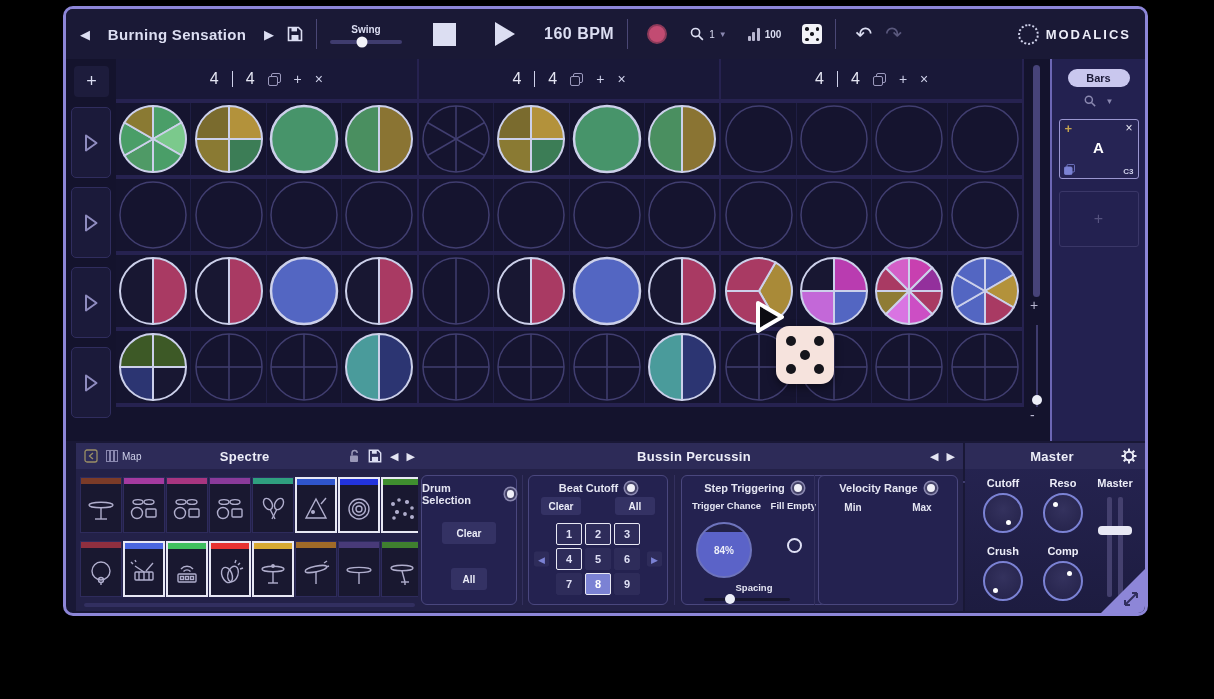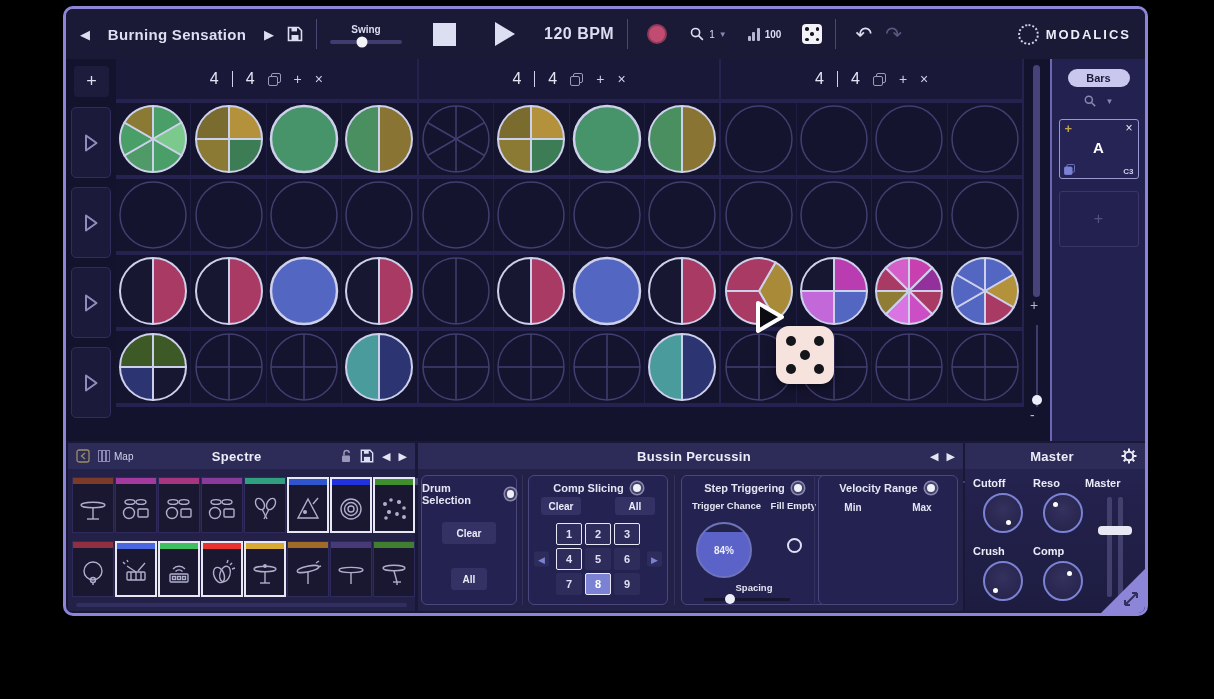--- a/index.html
+++ b/index.html
@@ -82,21 +82,21 @@
   .bar-label{position:absolute;top:19px;width:100%;text-align:center;font-size:15px;font-weight:bold;color:#fff;}
   .bar-note{position:absolute;right:4px;bottom:2px;font-size:8px;font-weight:bold;color:#cfd1ea;}
   .bar-copy{position:absolute;left:4px;bottom:3px;display:flex;cursor:pointer;}
   .bar-add-card{margin:12px auto;width:80px;height:56px;border:1px solid #3a3768;border-radius:3px;
     display:flex;align-items:center;justify-content:center;color:#55527f;font-size:16px;cursor:pointer;}
   
   .panel{position:absolute;top:434px;height:168px;background:#232148;}
   .panel-header{height:26px;background:#2d2b58;display:flex;align-items:center;padding:0 8px;gap:8px;color:#ecedf8;}
   .ph-title{font-size:13px;font-weight:bold;letter-spacing:.3px;}
   .ph-arrow{font-size:11px;color:#e4e5f2;cursor:pointer;}
-  #panel-spectre{left:2px;width:347px;}
+  #panel-spectre{left:10px;width:347px;}
   #panel-buss{left:352px;width:545px;}
   #panel-master{left:899px;width:180px;background:linear-gradient(#262452,#1d1c40);}
   .map-wrap{display:flex;align-items:center;gap:4px;font-size:10px;color:#cfd1ea;cursor:pointer;}
   .tiles-row{position:absolute;left:4px;display:flex;gap:1px;}
   .tile{width:42px;height:56px;background:#191830;border:1px solid #2e2b5c;position:relative;cursor:pointer;}
   .tile.sel{border:2px solid #e8e8f4;}
   .tile .stripe{position:absolute;left:0;top:0;right:0;height:6px;}
   .tile .ticon{position:absolute;left:0;top:8px;right:0;bottom:0;display:flex;align-items:center;justify-content:center;}
   .sp-scroll{position:absolute;left:8px;right:8px;top:160px;height:4px;background:#322f60;border-radius:2px;cursor:pointer;}
   .card{position:absolute;top:32px;height:130px;background:#242250;border:1px solid #4a477e;border-radius:6px;}
@@ -123,21 +123,21 @@
   .ring{position:absolute;right:24px;top:62px;width:15px;height:15px;border-radius:50%;
     border:2.5px solid #dfe0f5;background:transparent;cursor:pointer;}
   .spacing-label{position:absolute;left:0;right:0;top:106px;text-align:center;font-size:9.5px;font-weight:bold;color:#e4e5f2;}
   .spacing-slider{position:absolute;left:22px;top:122px;width:86px;height:3px;background:#17162e;border-radius:2px;}
   .vel-labels{display:flex;justify-content:space-around;margin-top:8px;font-size:10px;font-weight:bold;color:#e4e5f2;}
   .vel-knobs{display:flex;justify-content:space-around;margin-top:8px;}
   .vel-knob{width:52px;height:52px;border-radius:50%;border:2px solid #6e74bc;display:flex;align-items:center;
     justify-content:center;font-size:10px;font-weight:bold;color:#eceef8;cursor:pointer;}
   .card-div{position:absolute;top:32px;height:130px;width:1px;background:#33305e;}
   
-  .m-label{position:absolute;width:60px;text-align:left;font-size:11px;font-weight:bold;color:#ecedf8;}
+  .m-label{position:absolute;width:60px;text-align:center;font-size:11px;font-weight:bold;color:#ecedf8;}
   .m-knob{position:absolute;width:40px;height:40px;border-radius:50%;border:2px solid #7b82d4;
     background:radial-gradient(circle at 50% 40%,#34325e,#232148);cursor:pointer;}
   .m-dot{position:absolute;width:5px;height:5px;border-radius:50%;background:#fff;}
   .rail{position:absolute;width:5px;height:100px;background:#44406e;border-radius:2px;cursor:pointer;}
   .fader-handle{position:absolute;width:34px;height:9px;background:#e8e8f4;border-radius:4px;cursor:pointer;}
   .fold{position:absolute;right:0;bottom:0;width:0;height:0;border-left:44px solid transparent;
     border-bottom:44px solid #8d86d8;cursor:pointer;}
   .fold-arrows{position:absolute;right:3px;bottom:3px;}
   
   .cursor-play{position:absolute;left:746px;top:295px;z-index:40;}
@@ -163,21 +163,21 @@
     </span>
     <div class="tb-sep"></div>
     <div class="swing">
       <span class="swing-label">Swing</span>
       <div class="slider">
         <div class="dot" id="swing-dot" style="left: 45%;"></div>
       </div>
     </div>
     <div class="stop-btn"></div>
     <div class="play-btn"></div>
-    <span class="bpm">120 BPM</span>
+    <span class="bpm">160 BPM</span>
     <div class="tb-sep"></div>
     <div class="record-btn" id="record-btn" style="background: rgb(194, 75, 114);"></div>
     <div class="quantize">
       <svg width="15" height="15" viewBox="0 0 14 14">
         <circle cx="5.2" cy="5.2" r="3.8" fill="none" stroke="#dcdef2" stroke-width="1.5"></circle>
         <line x1="8" y1="8" x2="12" y2="12" stroke="#dcdef2" stroke-width="1.5"></line>
       </svg>
       <span class="q-num">1</span>
       <span class="dd">▼</span>
     </div>
@@ -902,21 +902,21 @@
         <span>Drum Selection</span>
         <span class="led"></span>
       </div>
       <div class="btn" style="margin-top:16px">Clear</div>
       <div class="btn" style="margin-top:24px;width:36px">All</div>
     </div>
     <div class="card-div" style="left:104px"></div>
 
     <div class="card" style="left:110px;width:140px">
       <div class="card-title">
-        <span>Comp Slicing</span>
+        <span>Beat Cutoff</span>
         <span class="led"></span>
       </div>
       <div style="display:flex;justify-content:center;gap:10px;margin-top:3px">
         <div class="btn small">Clear</div>
         <div class="btn small">All</div>
       </div>
       <div class="numpad" id="numpad">
         <div class="np-arrow" style="left:-22px">◀</div>
         <div class="np-arrow" style="right:-22px">▶</div>
       <div class="num sel">1</div>

